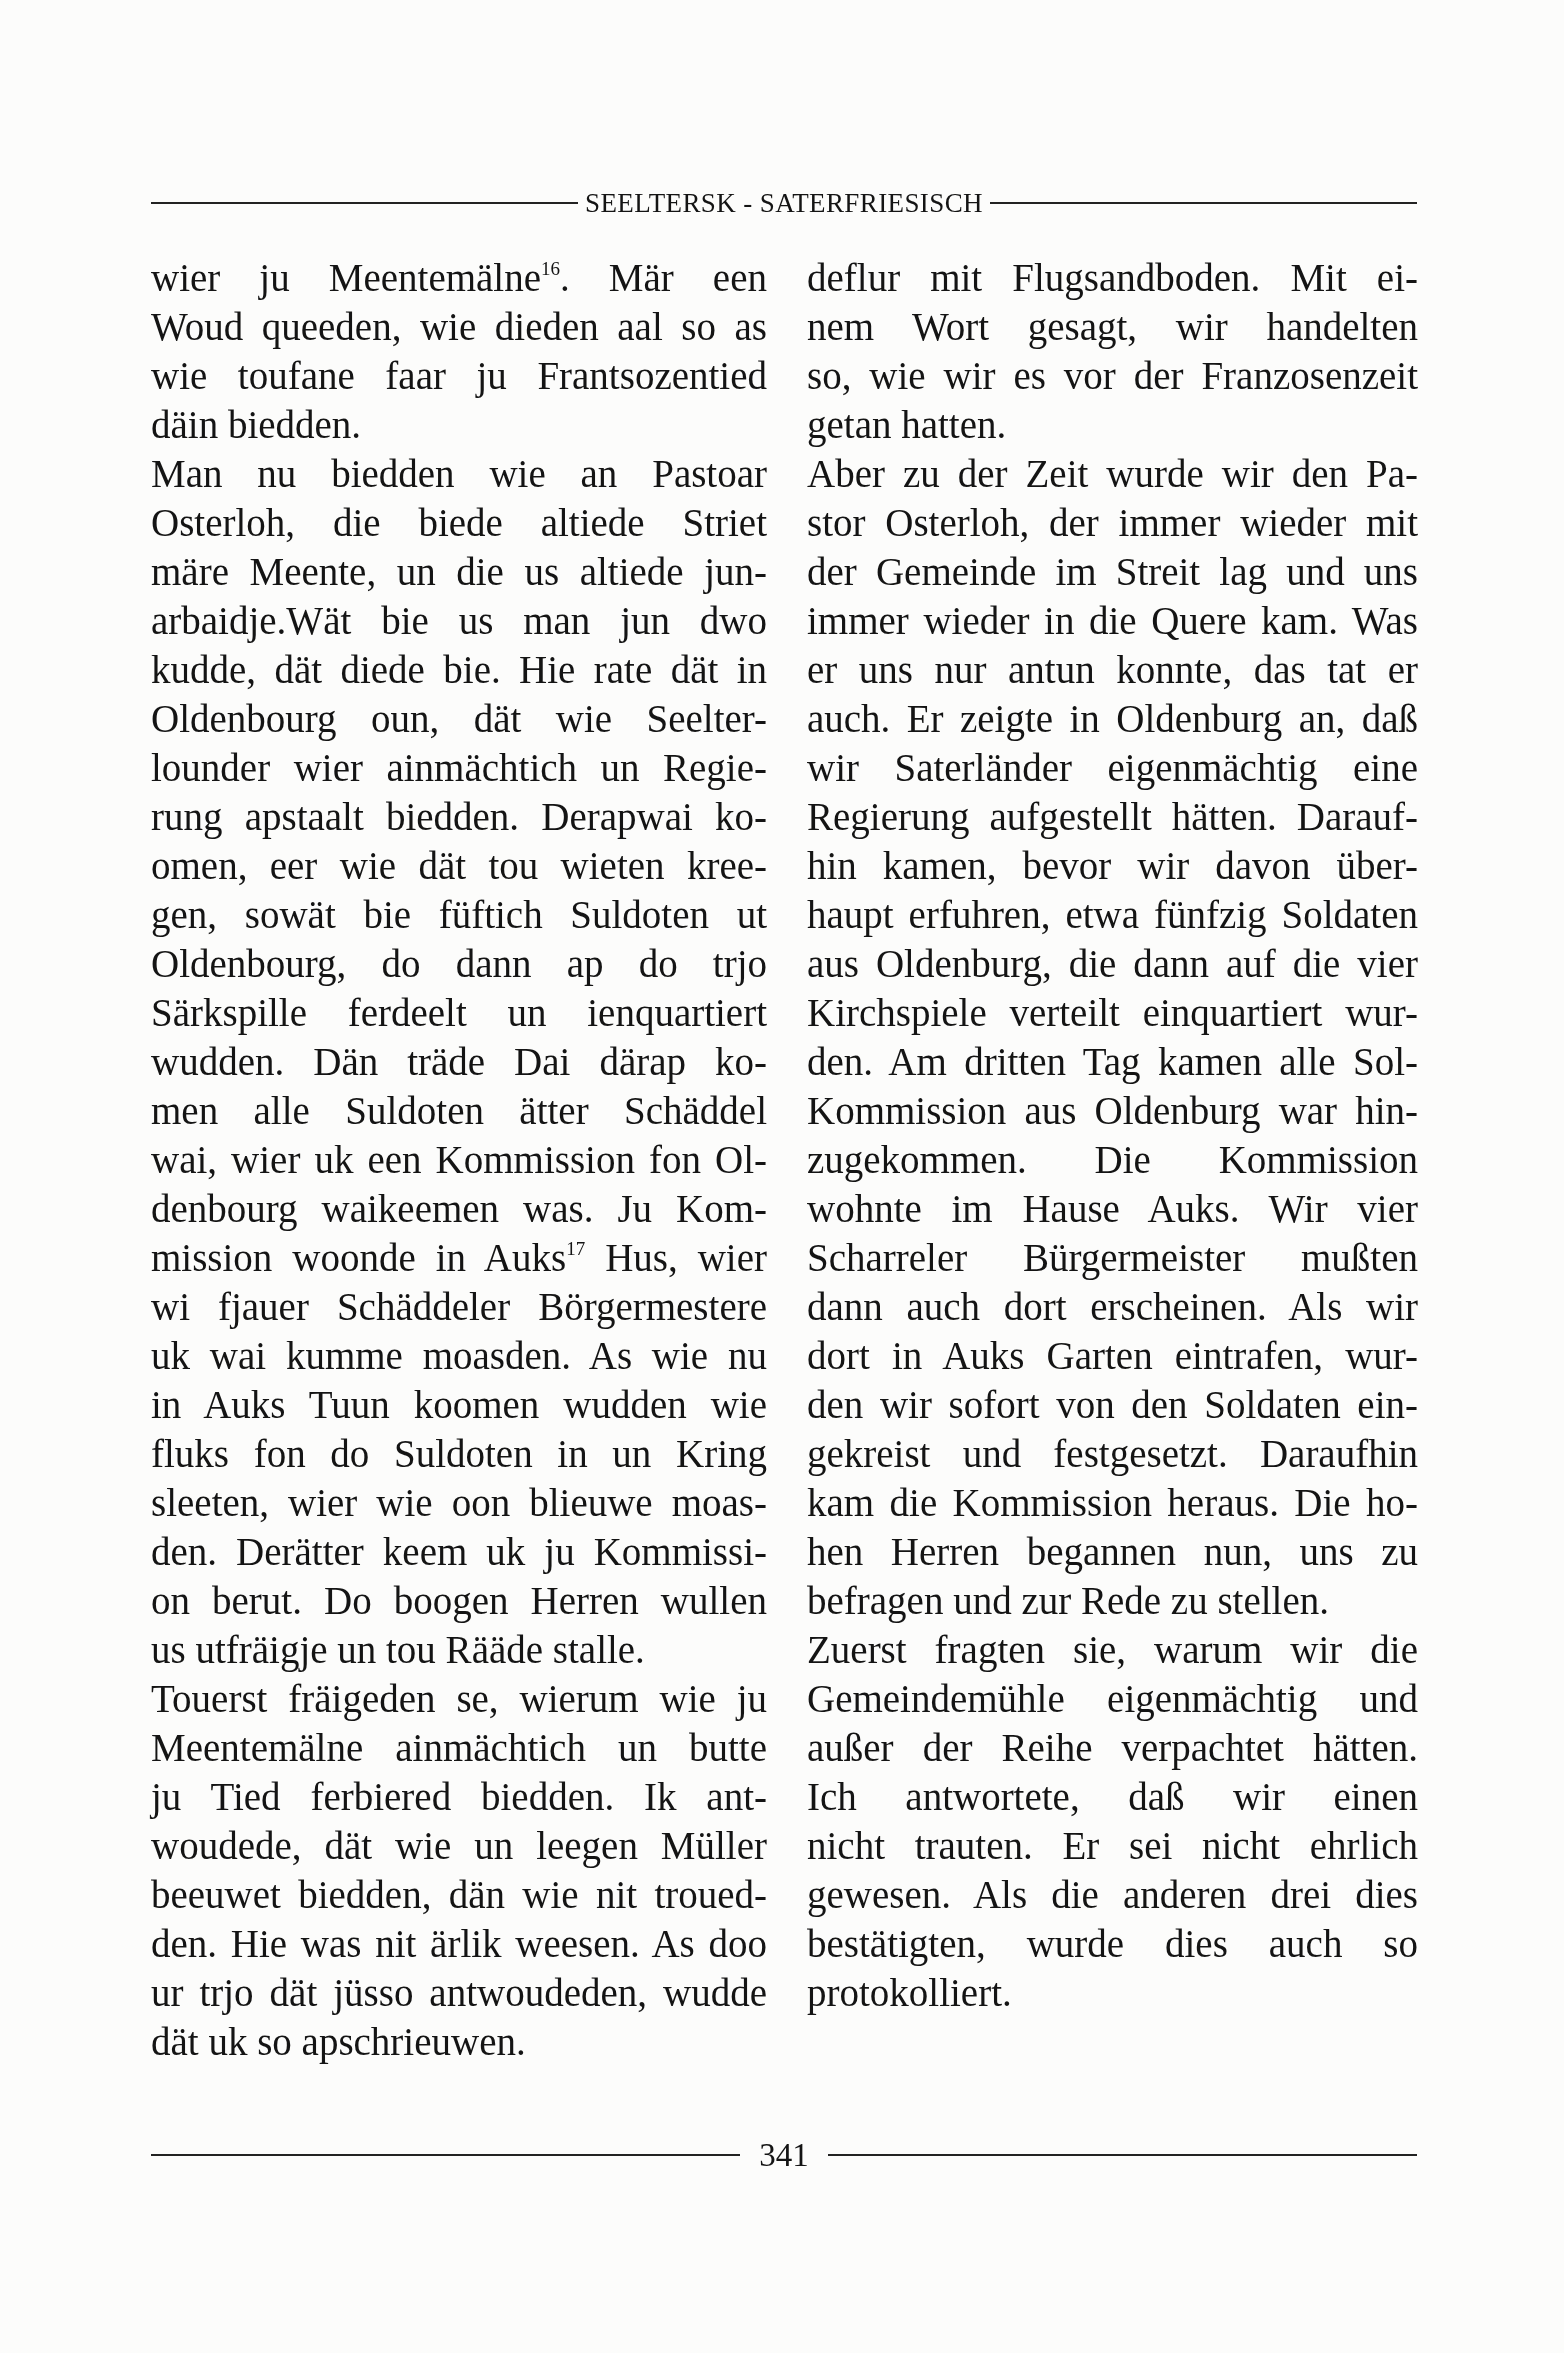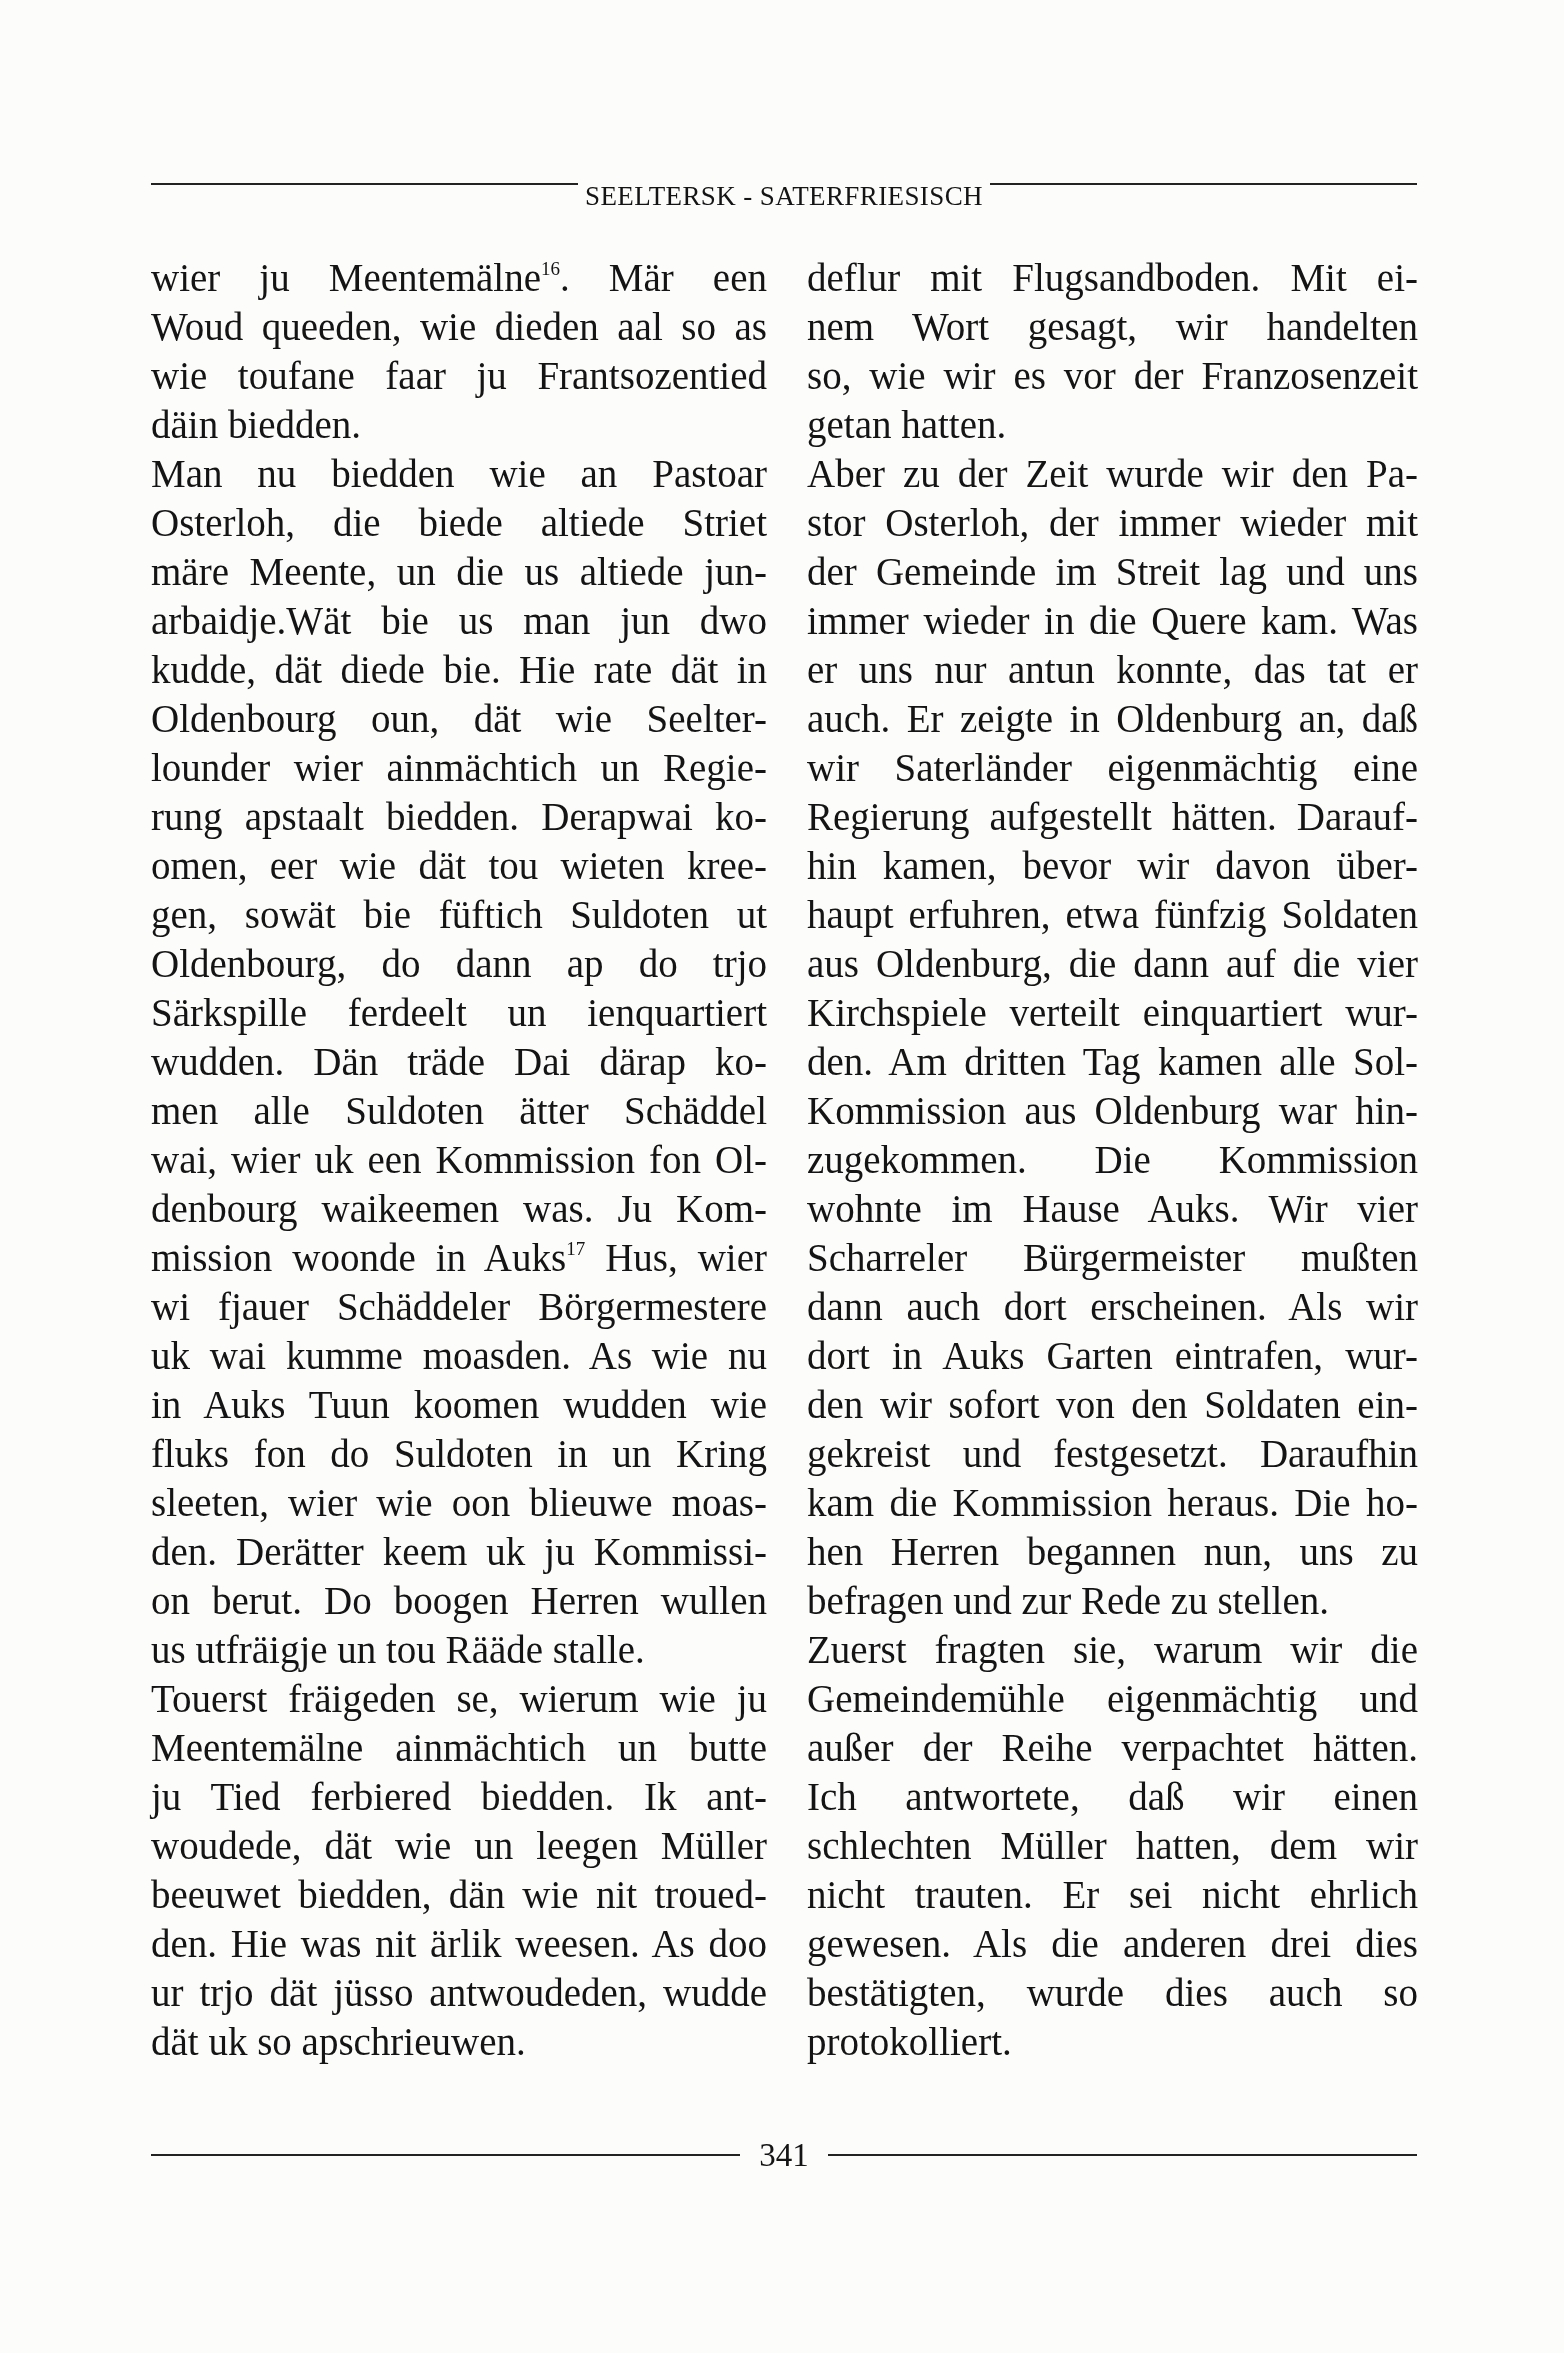--- a/index.html
+++ b/index.html
@@ -6,21 +6,21 @@
   body {
     width: 1565px; height: 2354px;
     background: #fcfcfb;
     position: relative;
     overflow: hidden;
     font-family: "Liberation Serif", "DejaVu Serif", serif;
     color: #141414;
   }
   .running-head {
     position: absolute; left: 151px; top: 183px; width: 1266px; height: 40px;
-    display: flex; 
+    display: flex; align-items: center;
   }
   .running-head .rule { flex: 1; height: 1.7px; background: #222; }
   .running-head .title {
     font-size: 27px; letter-spacing: 0.4px; padding: 0 7px;
     white-space: nowrap; line-height: 1;
   }
   .column {
     position: absolute; top: 253px;
     font-size: 39px; line-height: 49px;
   }
@@ -113,21 +113,20 @@
     <span class="line"><span>dort in Auks Garten eintrafen, wur-</span></span>
     <span class="line"><span>den wir sofort von den Soldaten ein-</span></span>
     <span class="line"><span>gekreist und festgesetzt. Daraufhin</span></span>
     <span class="line"><span>kam die Kommission heraus. Die ho-</span></span>
     <span class="line"><span>hen Herren begannen nun, uns zu</span></span>
     <span class="line last"><span>befragen und zur Rede zu stellen.</span></span>
     <span class="line"><span>Zuerst fragten sie, warum wir die</span></span>
     <span class="line"><span>Gemeindemühle eigenmächtig und</span></span>
     <span class="line"><span>außer der Reihe verpachtet hätten.</span></span>
     <span class="line"><span>Ich antwortete, daß wir einen</span></span>
-    <span class="line"><span>schlechten Müller hatten, dem wir</span></span>
     <span class="line"><span>nicht trauten. Er sei nicht ehrlich</span></span>
     <span class="line"><span>gewesen. Als die anderen drei dies</span></span>
     <span class="line"><span>bestätigten, wurde dies auch so</span></span>
     <span class="line last"><span>protokolliert.</span></span>
   </div>
 
 <div class="footer">
   <div class="rule"></div>
   <div class="page-num">341</div>
   <div class="rule"></div>

